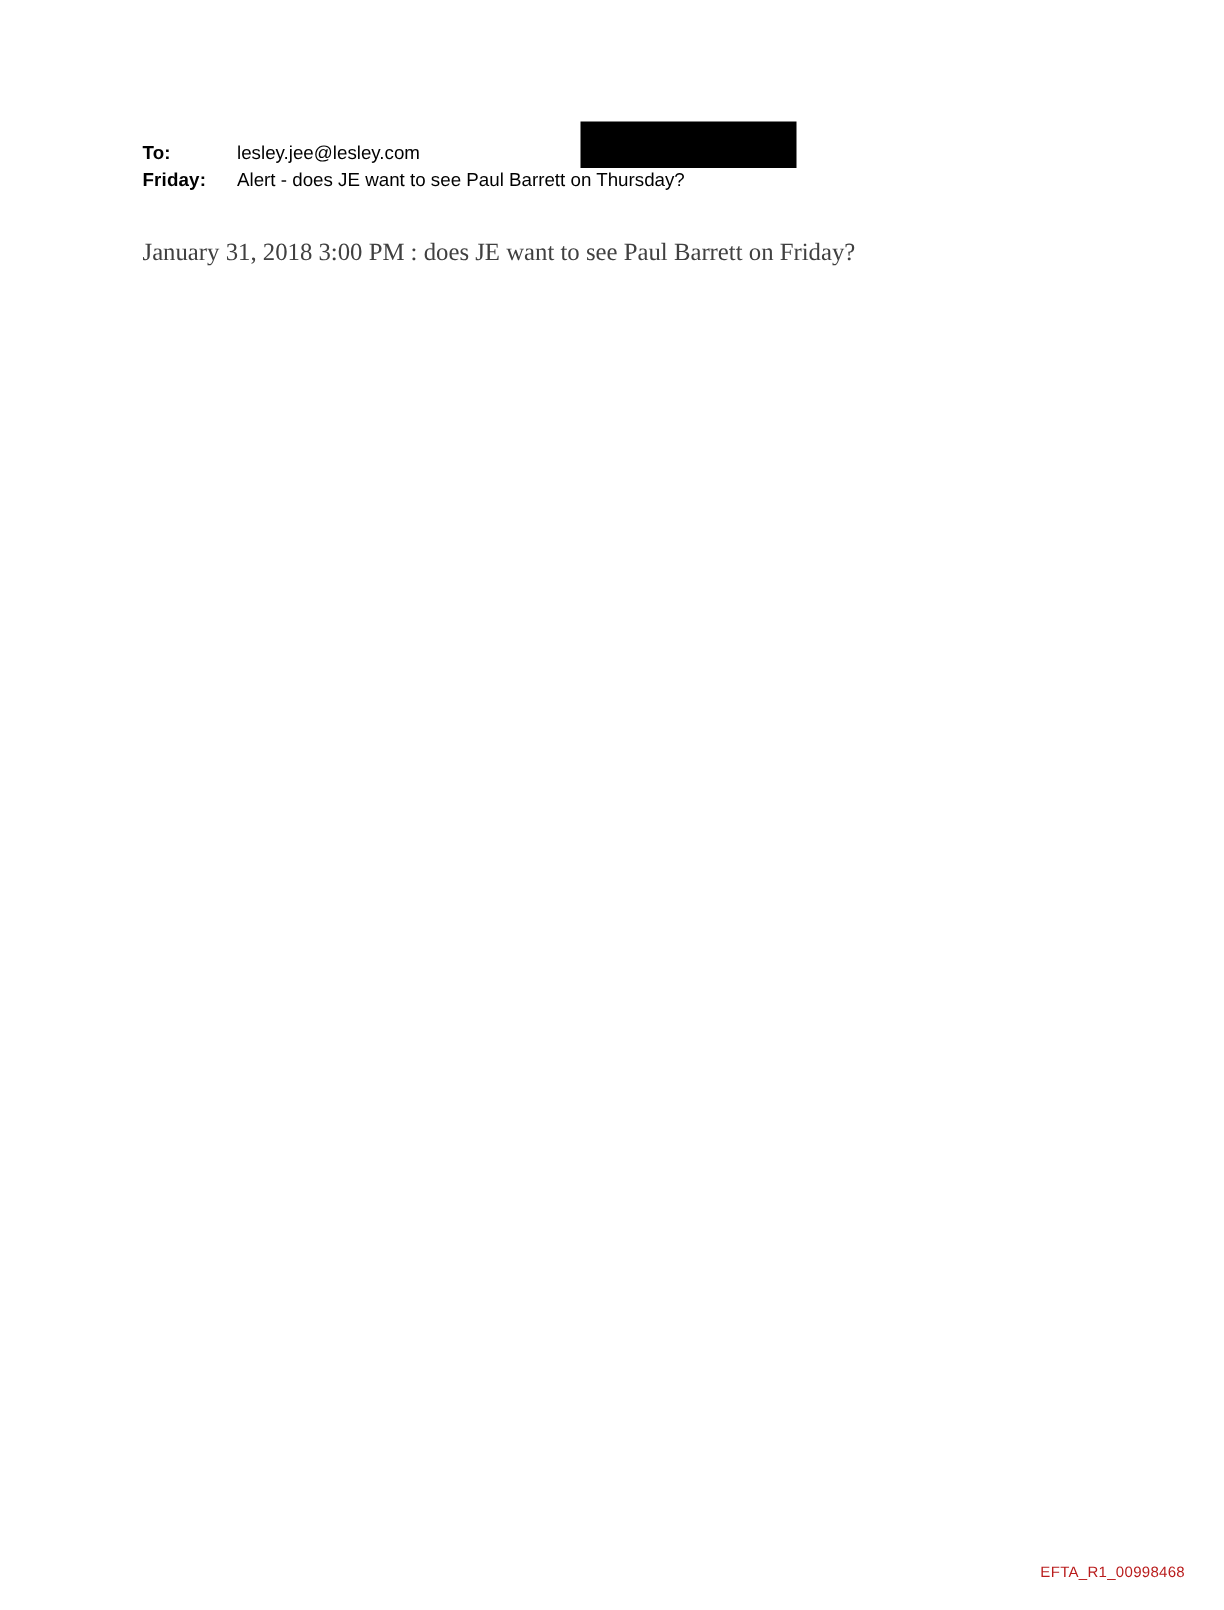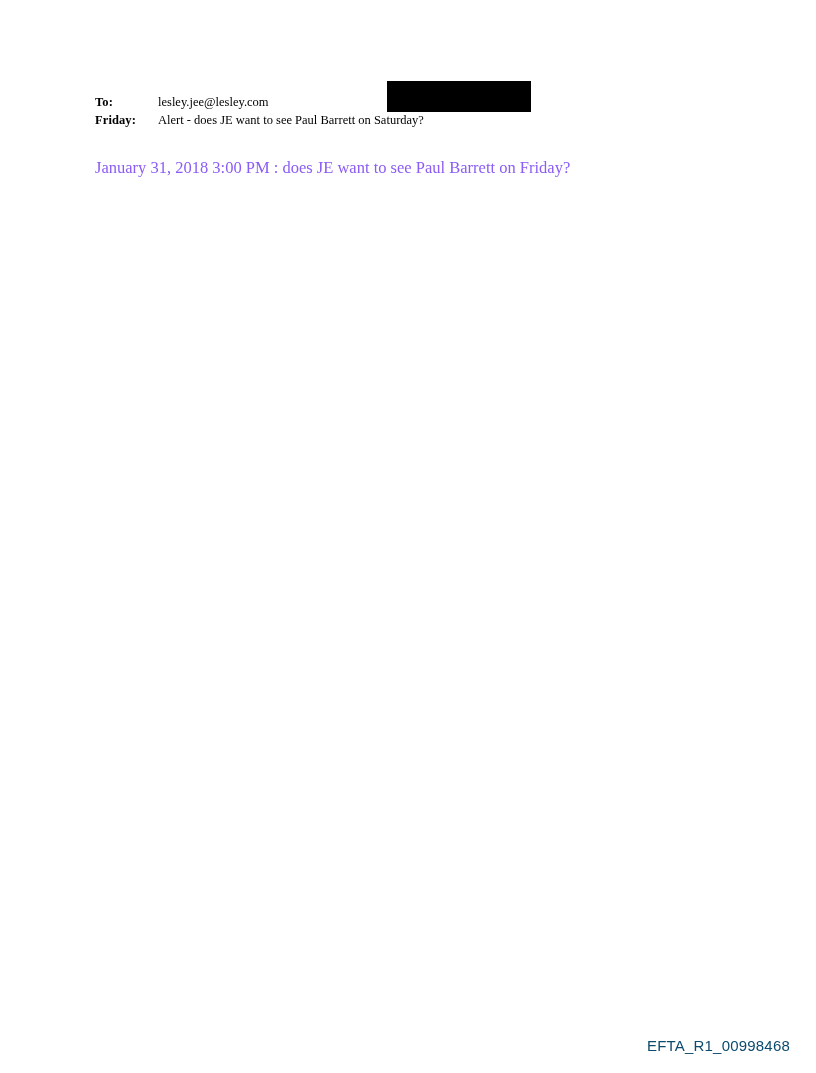--- a/index.html
+++ b/index.html
@@ -32,21 +32,20 @@
     top: 93px;
     width: 620px;
   }
 
   .hdr-row {
     display: flex;
     align-items: flex-start;
     line-height: 18px;
     height: 18px;
     position: relative;
-    font-family: Liberation Serif, serif;
   }
 
   .hdr-label {
     width: 63px;
     flex: 0 0 63px;
     font-size: 12.5px;
     font-weight: bold;
     letter-spacing: 0.1px;
   }
 
@@ -68,52 +67,52 @@
 
   
   .body-text {
     position: absolute;
     left: 95px;
     top: 158px;
     width: 640px;
     font-family: "Liberation Serif", serif;
     font-size: 16.5px;
     line-height: 20px;
-    color: #8b5cf6;
+    color: #404040;
     white-space: pre-wrap;
   }
 
   
   .bates-stamp {
     position: absolute;
     right: 26px;
     bottom: 19px;
     font-family: "Liberation Sans", sans-serif;
-    font-size: 15px;
+    font-size: 10px;
     letter-spacing: 0.2px;
-    color: #0c4a6e;
+    color: #b91c1c;
   }
 </style>
 </head>
 <body>
 
 <div class="page">
 
   <div class="email-header">
 
     <div class="hdr-row">
       <span class="hdr-label">To:</span>
       <span class="hdr-value">lesley.jee@lesley.com</span>
       <span class="redaction-bar"></span>
     </div>
 
 
     <div class="hdr-row">
       <span class="hdr-label">Friday:</span>
-      <span class="hdr-value">Alert - does JE want to see Paul Barrett on Saturday?</span>
+      <span class="hdr-value">Alert - does JE want to see Paul Barrett on Thursday?</span>
     </div>
 
   </div>
 
   <div class="body-text">January 31, 2018 3:00 PM : does JE want to see Paul Barrett on Friday?</div>
 
   <div class="bates-stamp">EFTA_R1_00998468</div>
 
 </div>
 

